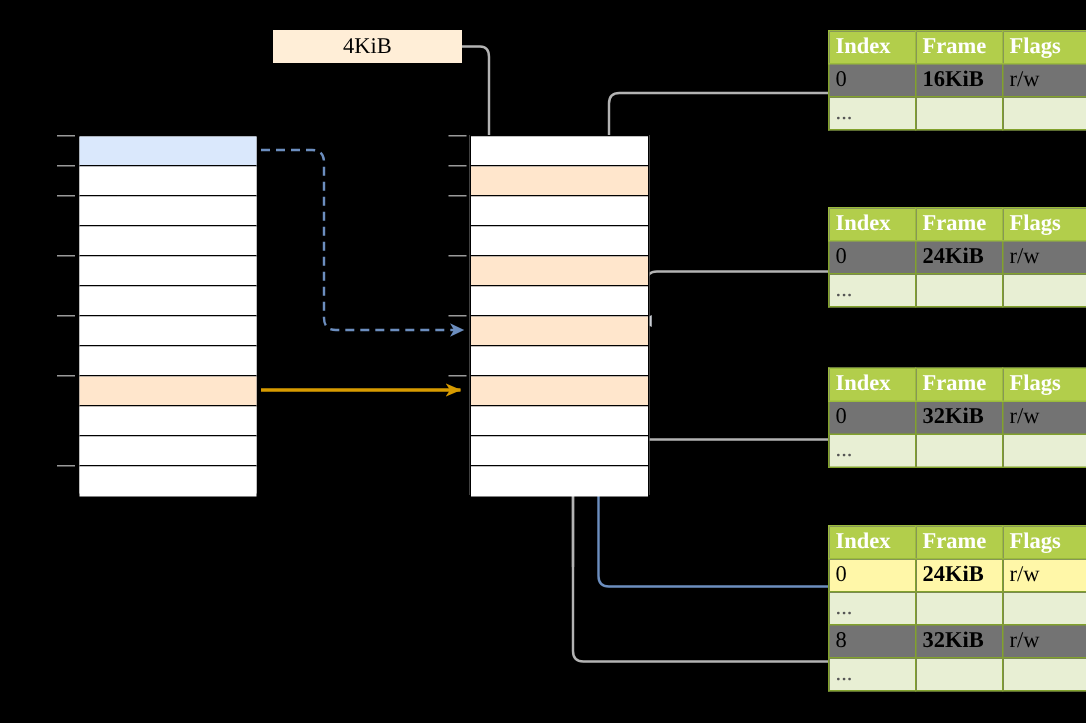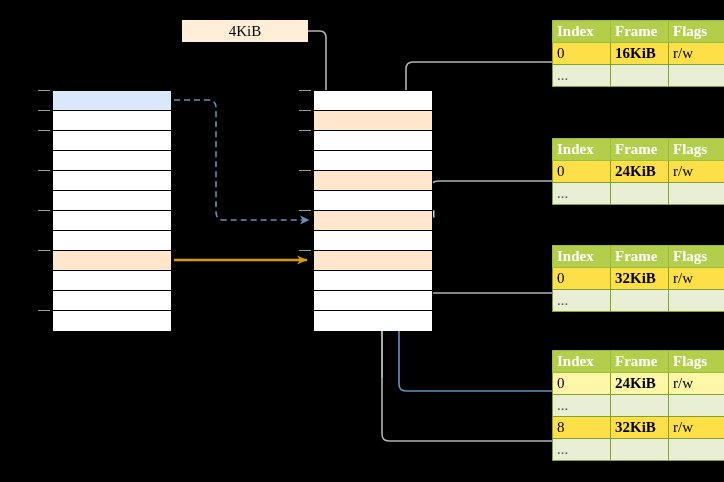--- a/index.html
+++ b/index.html
@@ -68,21 +68,21 @@
     font-size: 15px;
     line-height: 22px;
     text-align: center;
     box-sizing: border-box;
   }
 
   
   .ptable {
     position: absolute;
     border-collapse: collapse;
-    background: #fde047;
+    background: #737373;
     table-layout: fixed;
   }
   .ptable th, .ptable td {
     border: 1px solid #82a22c;
     font-size: 15px;
     padding: 1px 4px;
     height: 22px;
     box-sizing: border-box;
     text-align: left;
     color: #000000;

